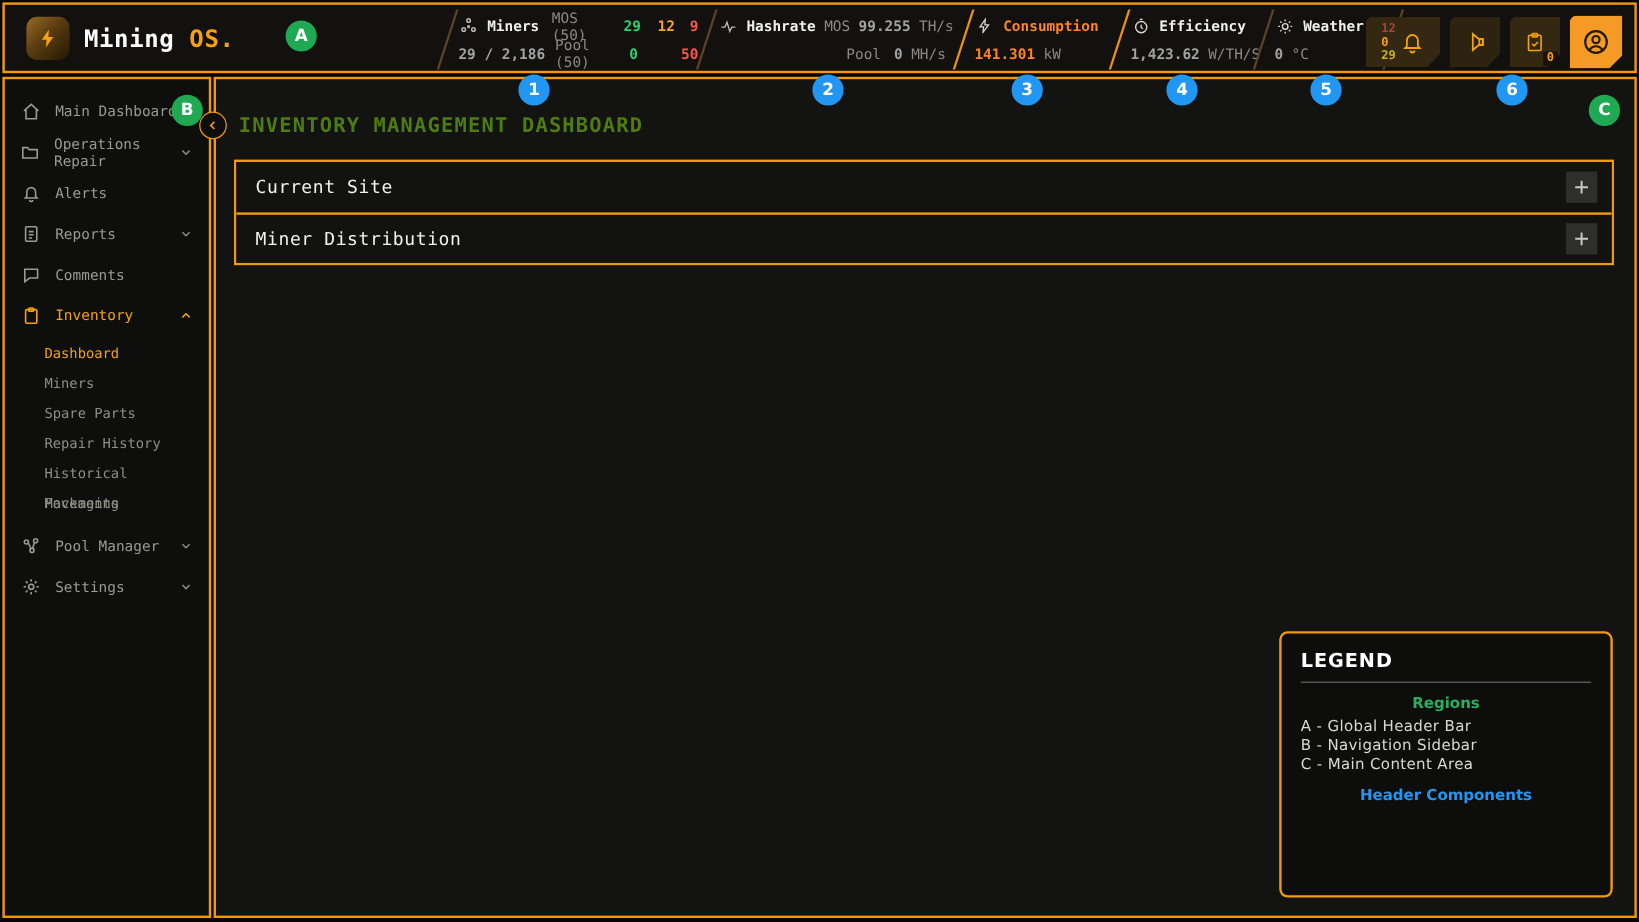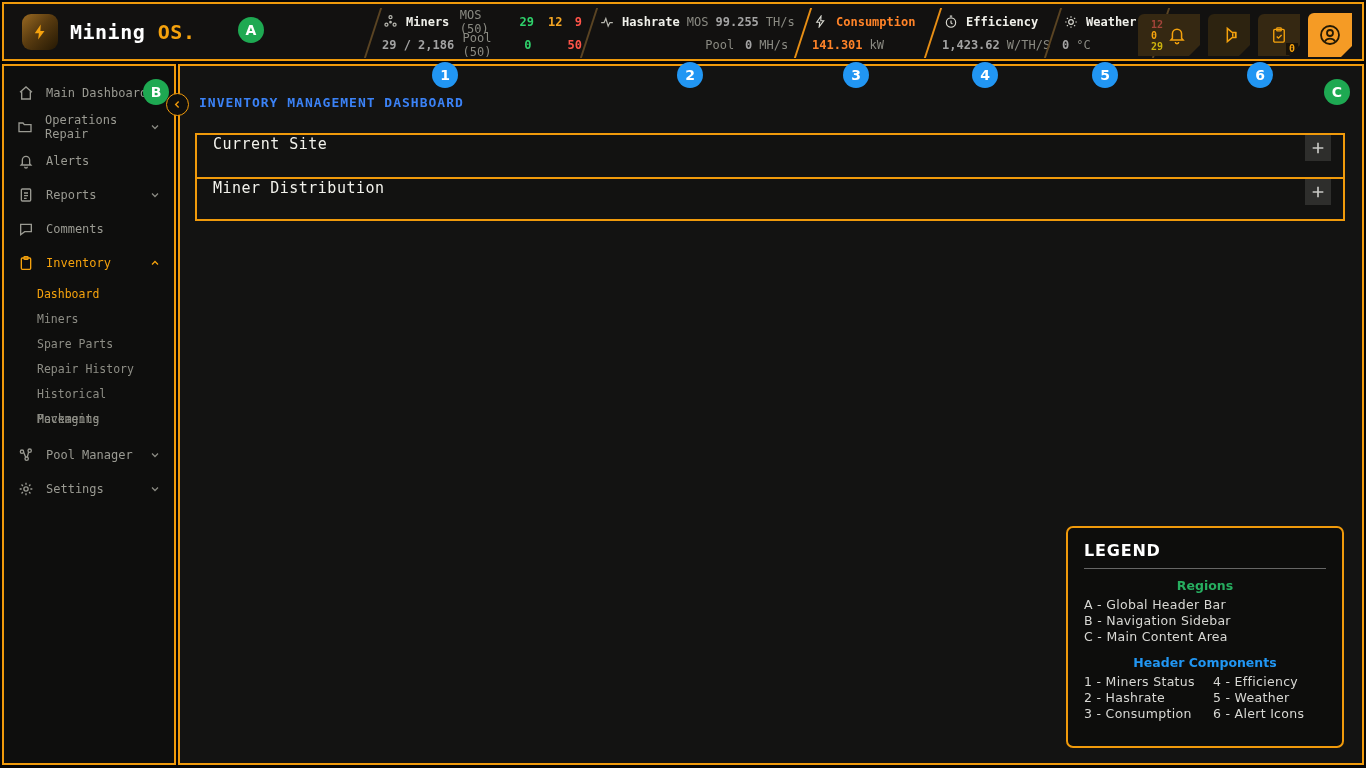--- a/index.html
+++ b/index.html
@@ -66,23 +66,23 @@
   .nav-item .chev { margin-left:auto; color:#8a8a82; display:flex; }
   .nav-item.active { color:#f5a20d; }
   .nav-item.active .chev { color:#f5a20d; }
   .nav-icon { display:flex; width:17px; justify-content:center; }
   .subnav { padding:2px 0 6px 0; }
   .sub-item { height:25px; line-height:25px; padding-left:33px; font-size:11.5px; color:#8d8d85; cursor:pointer; }
   .sub-item.active { color:#f5a20d; }
 
   
   #collapse-btn { position:absolute; left:166px; top:93px; width:23px; height:23px; border:1.5px solid #f09a0b; border-radius:50%; background:#0e0e0d; color:#f09a0b; display:flex; align-items:center; justify-content:center; cursor:pointer; z-index:5; }
-  .page-title { position:absolute; left:19px; top:29px; font-size:13px; font-weight:bold; letter-spacing:1px; color:#3b82f6; }
+  .page-title { position:absolute; left:19px; top:29px; font-size:17px; font-weight:bold; letter-spacing:1px; color:#4d7c0f; }
   .panel-stack { position:absolute; left:15px; top:67px; right:17px; border:2px solid #f09a0b; }
-  .panel-row { height:42px; background:#121211; display:flex; align-items:flex-start; padding:0 12px 0 16px; cursor:pointer; }
+  .panel-row { height:42px; background:#121211; display:flex; align-items:center; padding:0 12px 0 16px; cursor:pointer; }
   .panel-row + .panel-row { border-top:2px solid #f09a0b; }
   .panel-title { font-size:15px; color:#f2f2ec; letter-spacing:.5px; }
   .expand-btn { margin-left:auto; width:26px; height:26px; background:#2e2e2c; color:#c8c8c4; display:flex; align-items:center; justify-content:center; cursor:pointer; }
 
   
   .legend { position:absolute; right:18px; bottom:15px; width:278px; height:222px; background:#0d0d0c; border:2.5px solid #f09a0b; border-radius:7px; padding:13px 16px; font-family:"DejaVu Sans","Liberation Sans",sans-serif; }
   .legend-title { font-size:16px; font-weight:bold; letter-spacing:.8px; color:#fff; }
   .legend hr { border:none; border-top:1px solid #666; margin:8px 0 9px 0; }
   .lg-section { font-size:12.5px; font-weight:bold; margin-bottom:4px;text-align:center; }
   .lg-regions-title { color:#27ae60; }
@@ -392,32 +392,20 @@
     </div>
 
     <div class="legend">
       <div class="legend-title">LEGEND</div>
       <hr>
       <div class="lg-section lg-regions-title">Regions</div>
       <div class="lg-item">A - Global Header Bar</div>
       <div class="lg-item">B - Navigation Sidebar</div>
       <div class="lg-item">C - Main Content Area</div>
       <div class="lg-section lg-components-title">Header Components</div>
-      <div class="lg-cols">
-        <div class="lg-col">
-          <div class="lg-item">1 - Miners Status</div>
-          <div class="lg-item">2 - Hashrate</div>
-          <div class="lg-item">3 - Consumption</div>
-        </div>
-        <div class="lg-col">
-          <div class="lg-item">4 - Efficiency</div>
-          <div class="lg-item">5 - Weather</div>
-          <div class="lg-item">6 - Alert Icons</div>
-        </div>
-      </div>
     </div>
   </main>
 
   <div id="collapse-btn">
     <span>
         <svg width="11" height="11" viewBox="0 0 24 24" fill="none" stroke="currentColor" stroke-width="3">
           <polyline points="14.5 5.5 8 12 14.5 18.5"></polyline>
         </svg>
       </span>
   </div>

